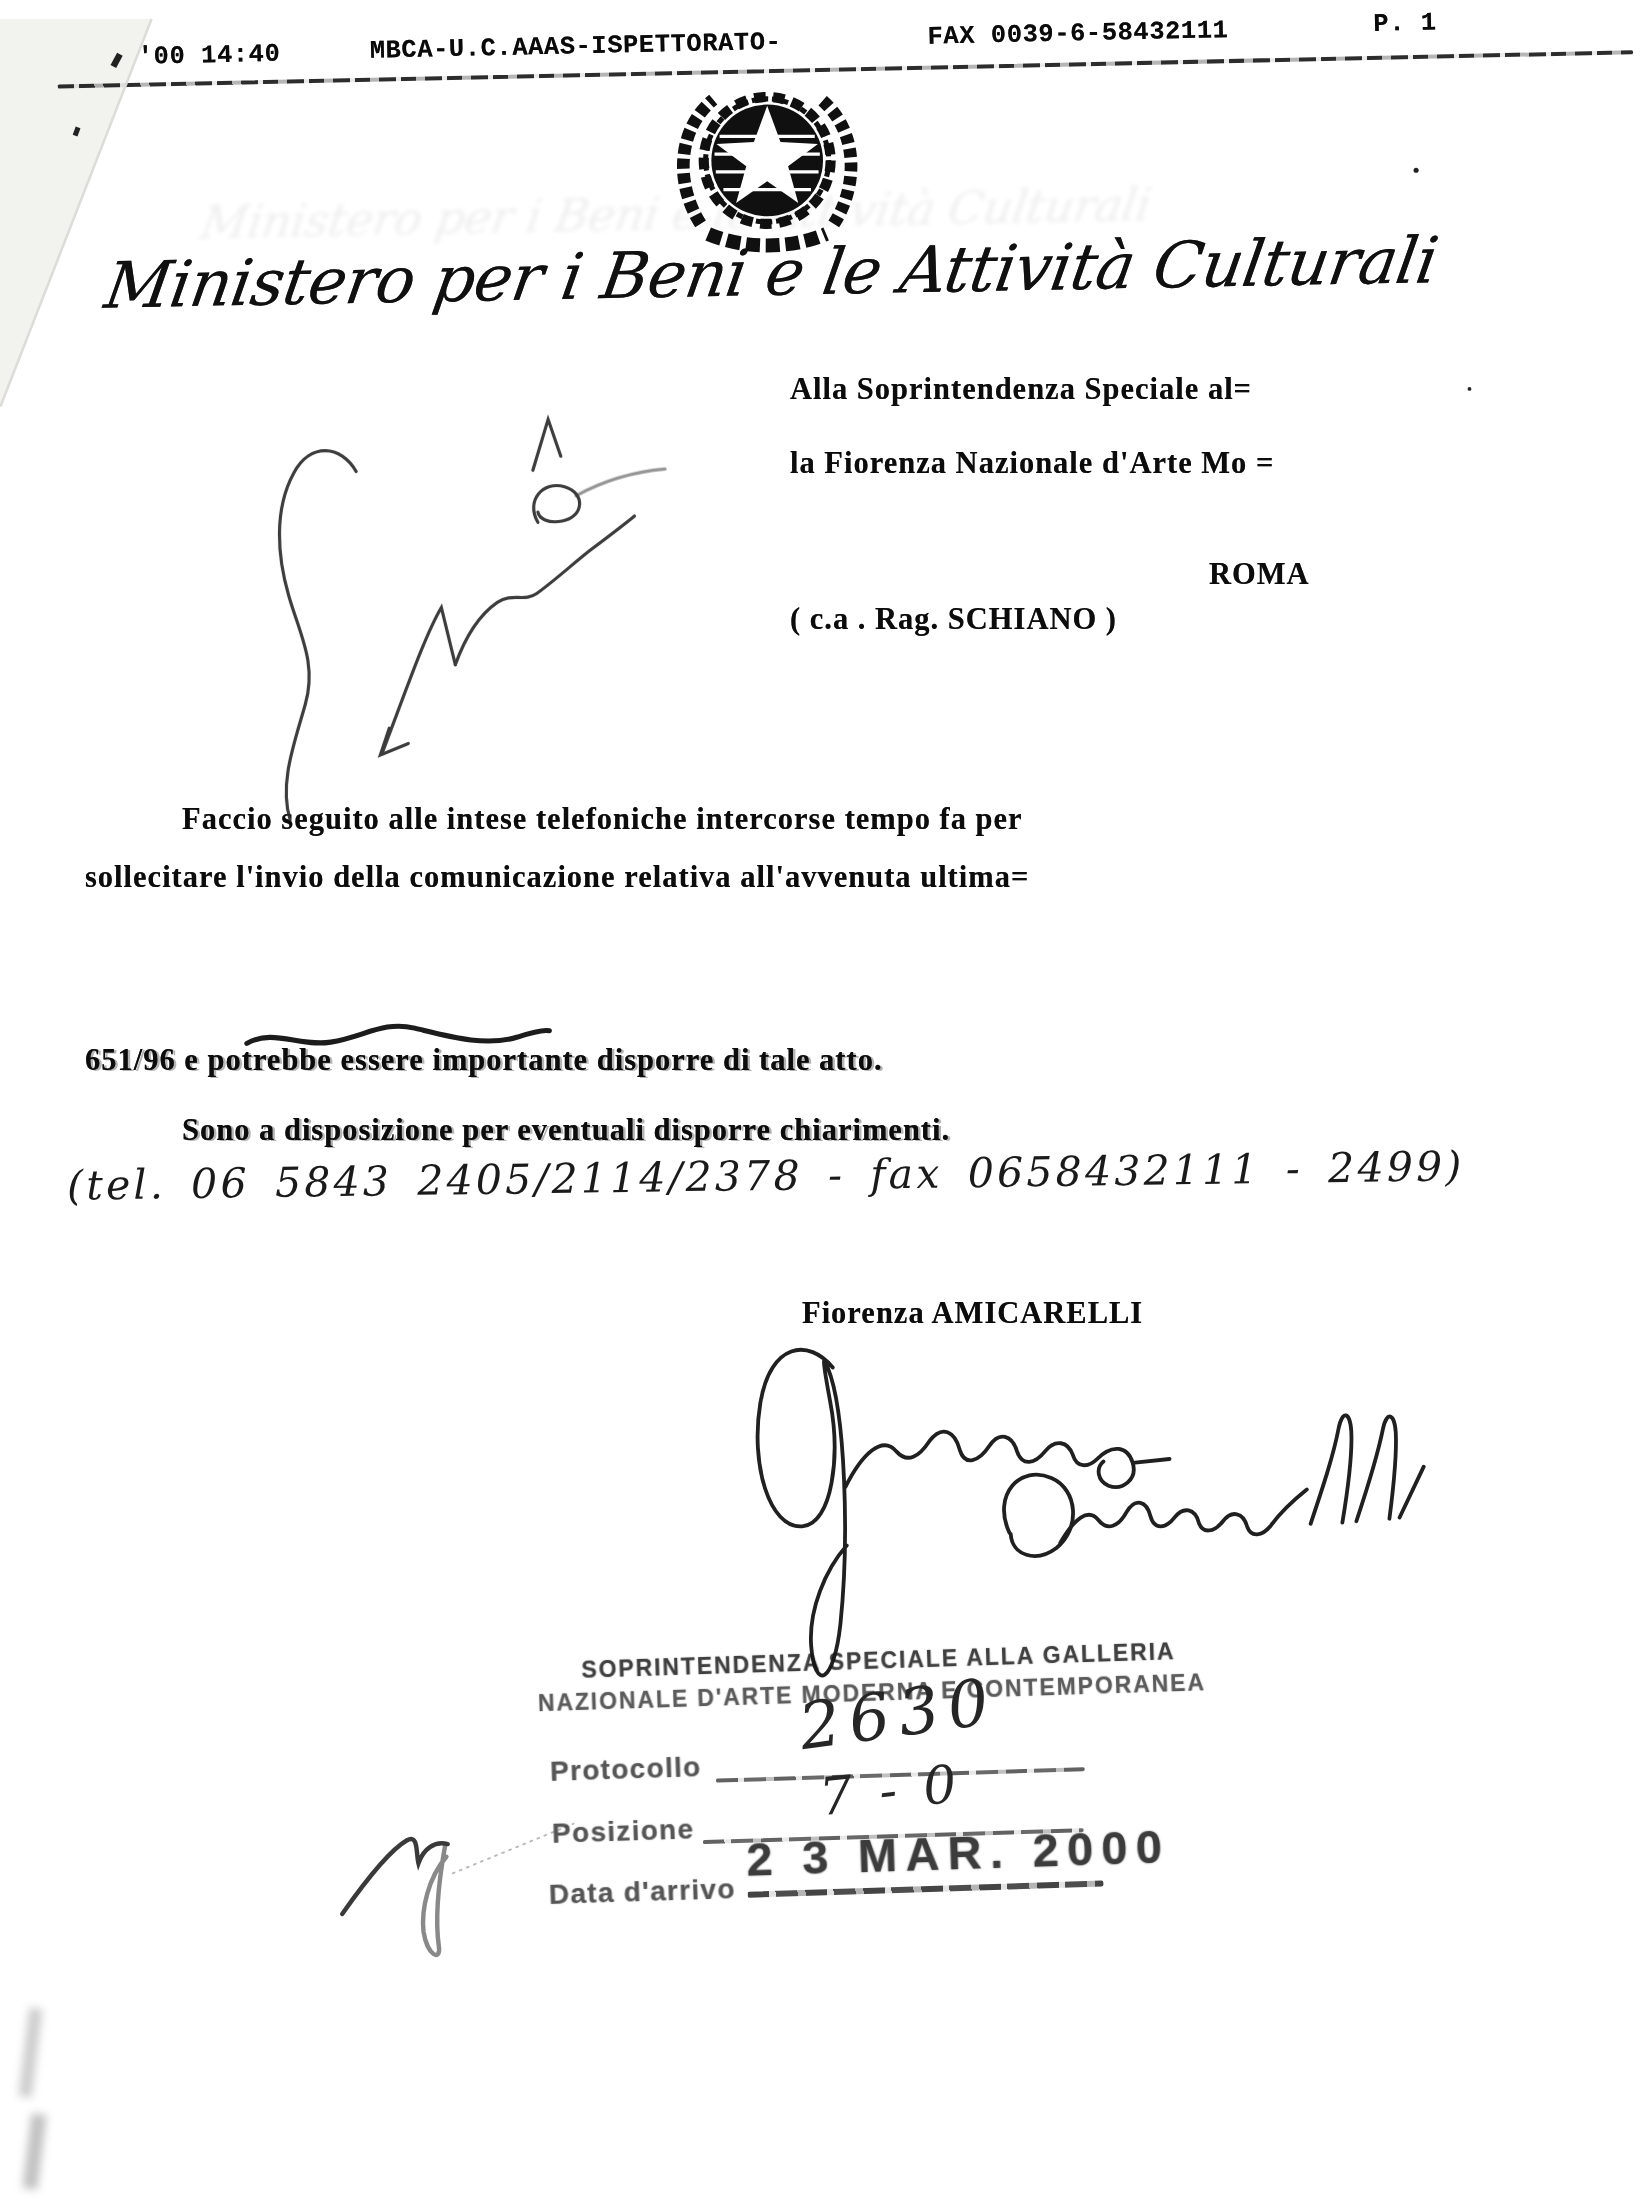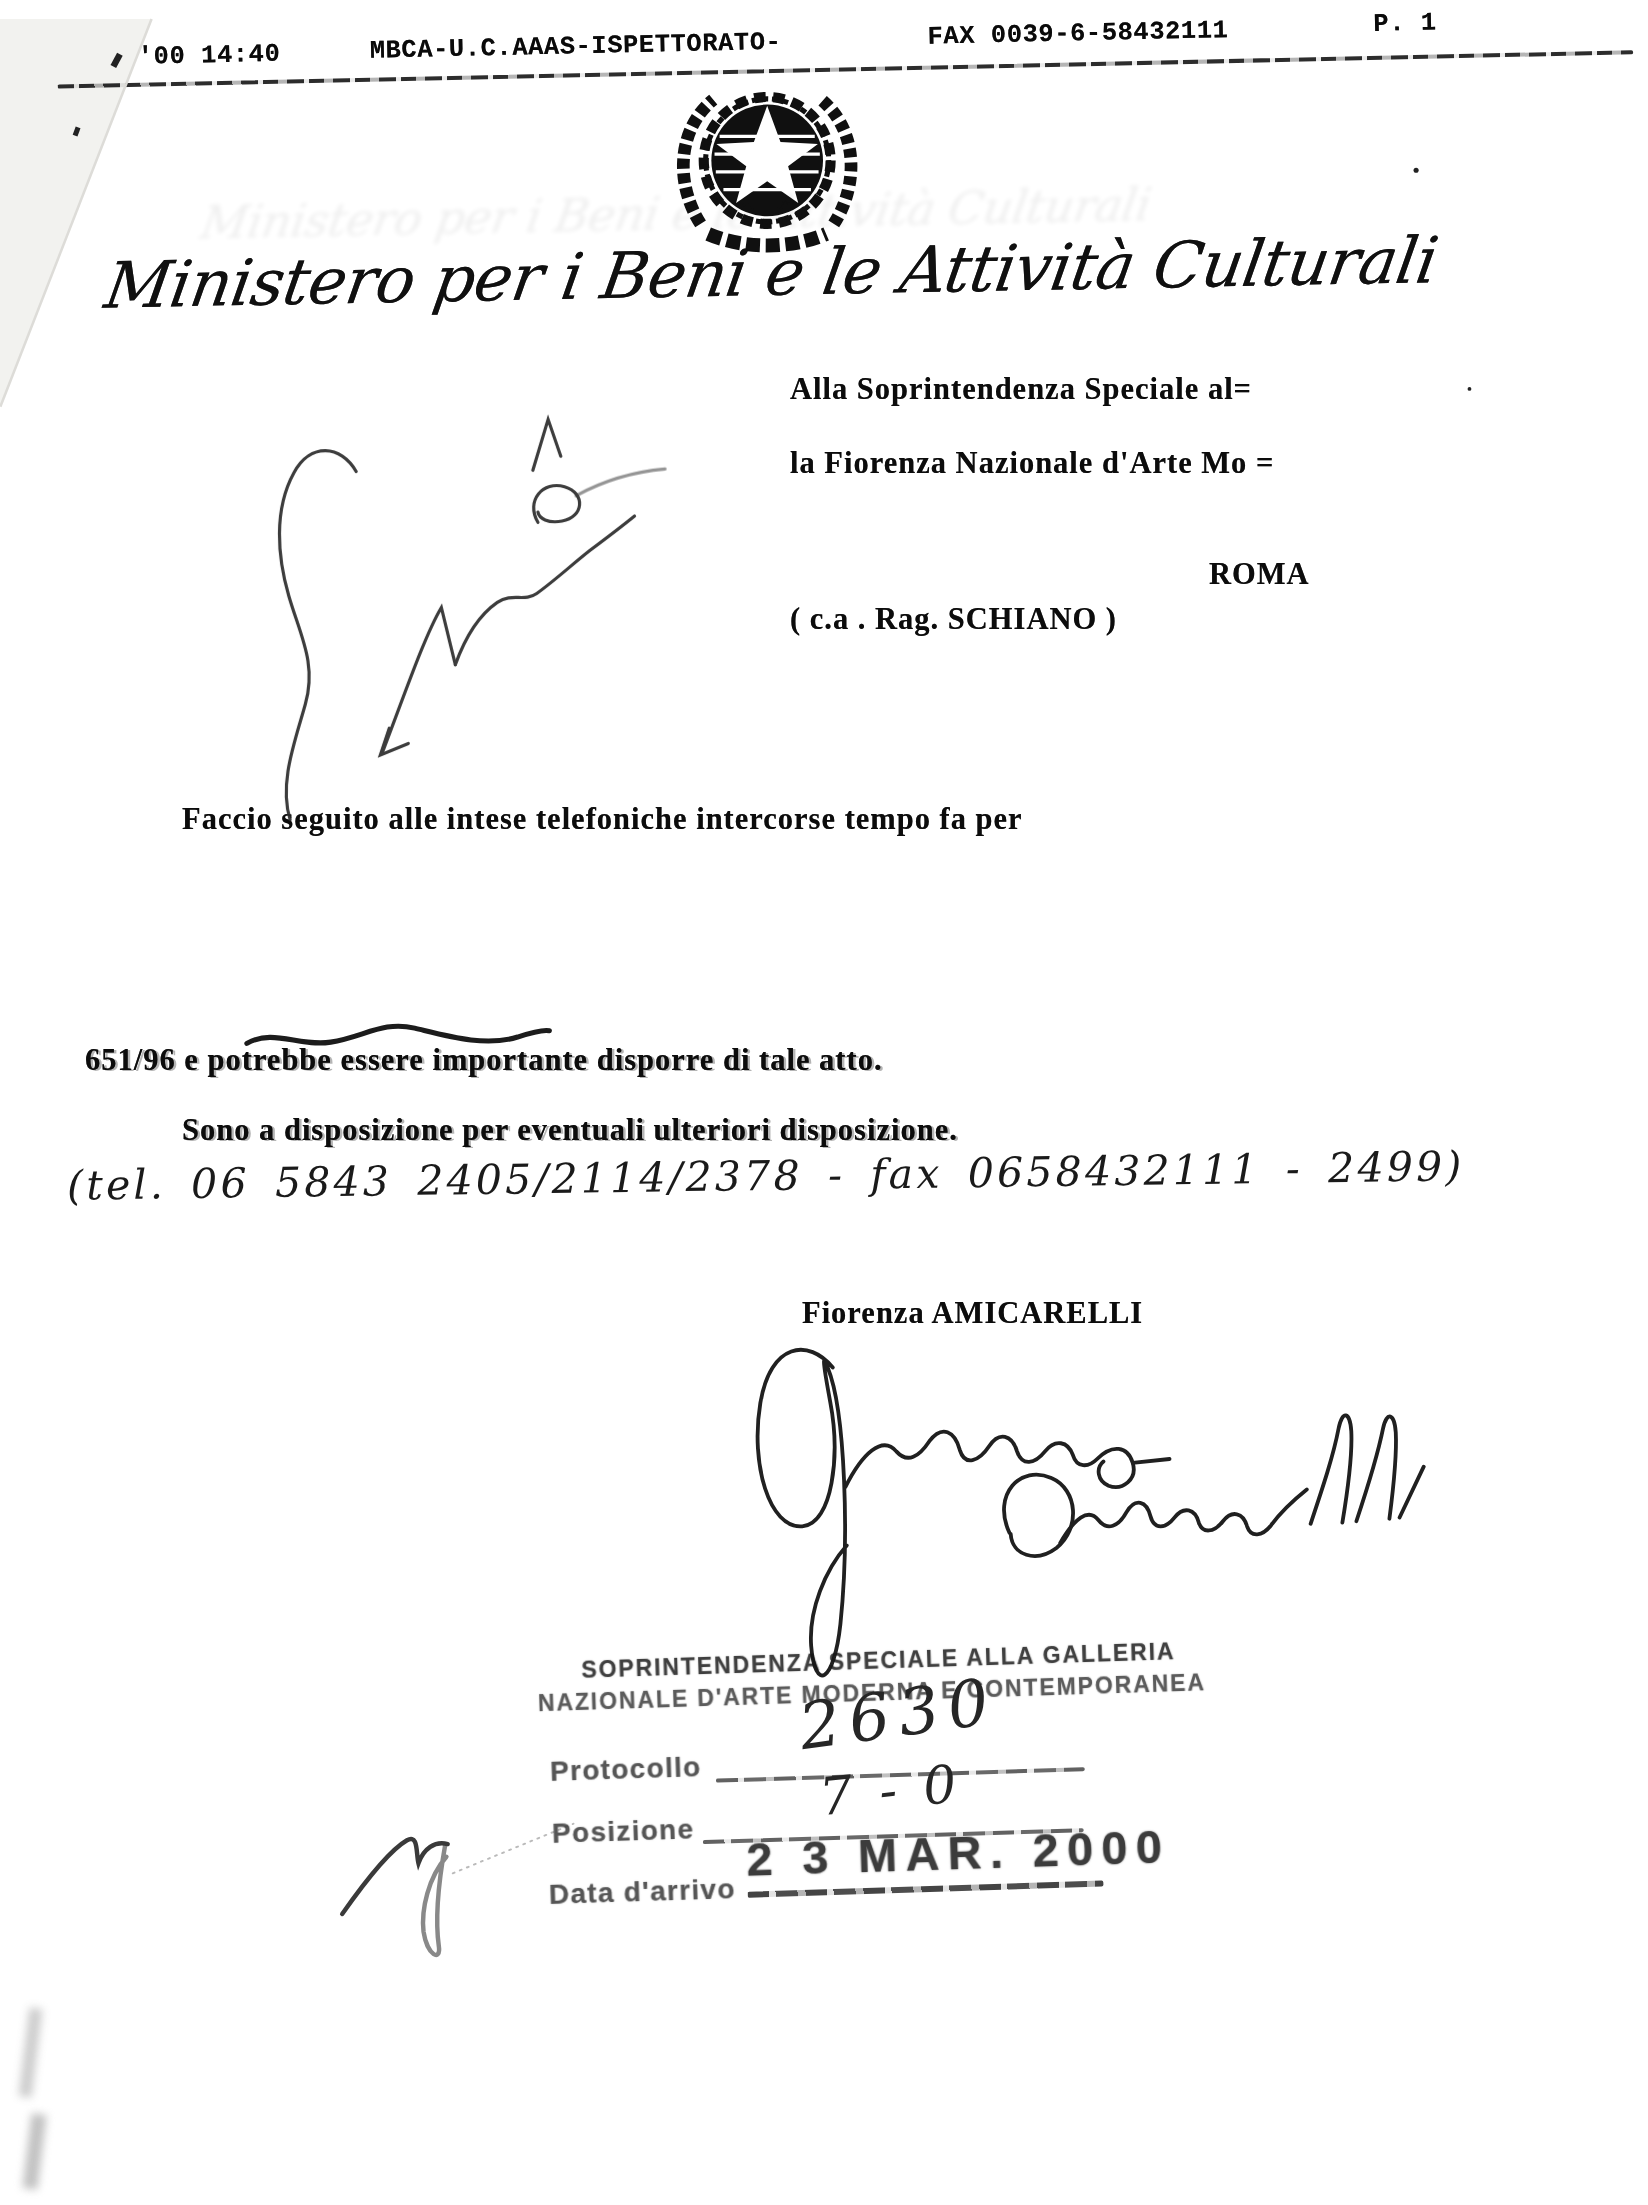--- a/index.html
+++ b/index.html
@@ -73,24 +73,25 @@
   <div class="abs script-title ghost" style="left:203px;top:186px;font-size:46px;">Ministero per i Beni e le Attività Culturali</div>
 
   <div class="abs script-title" style="left:108px;top:236px;">Ministero per i Beni e le Attività Culturali</div>
 
   <div class="abs typed" style="left:790px;top:372px;">Alla Soprintendenza Speciale al=</div>
   <div class="abs typed" style="left:790px;top:446px;">la Fiorenza Nazionale d'Arte Mo =</div>
   <div class="abs typed" style="left:1209px;top:557px;">ROMA</div>
   <div class="abs typed" style="left:790px;top:602px;">( c.a . Rag. SCHIANO )</div>
 
   <div class="abs typed" style="left:182px;top:802px;">Faccio seguito alle intese telefoniche intercorse tempo fa per</div>
+  <div class="abs typed" style="left:85px;top:860px;">sollecitare l'invio della comunicazione relativa all'avvenuta ultima=</div>
 
   <div class="abs typed smear" style="left:85px;top:1043px;">651/96 e potrebbe essere importante disporre di tale atto.</div>
 
-  <div class="abs typed smear" style="left:182px;top:1113px;">Sono a disposizione per eventuali ulteriori disposizione.</div>
+  <div class="abs typed smear" style="left:182px;top:1113px;">Sono a disposizione per eventuali disporre chiarimenti.</div>
 
   <div class="abs hand contact-note" style="left:67px;top:1152px;">(tel. 06 5843 2405/2114/2378  -  fax 0658432111 - 2499)</div>
 
   <div class="abs typed" style="left:802px;top:1296px;text-align:right;">Fiorenza AMICARELLI</div>
 
   <div class="abs stamp" style="left:534px;top:1640px;width:597px;height:280px;transform:rotate(-1.8deg);">
     <div class="abs stamp-office" style="left:51px;top:9px;">SOPRINTENDENZA SPECIALE ALLA GALLERIA</div>
     <div class="abs stamp-office" style="left:6.4px;top:41px;opacity:.85;">NAZIONALE D'ARTE MODERNA E CONTEMPORANEA</div>
 
     <div class="abs stamp-hand" style="left:267px;top:39px;font-size:64px;transform:rotate(-6deg);letter-spacing:9px;">2630</div>

